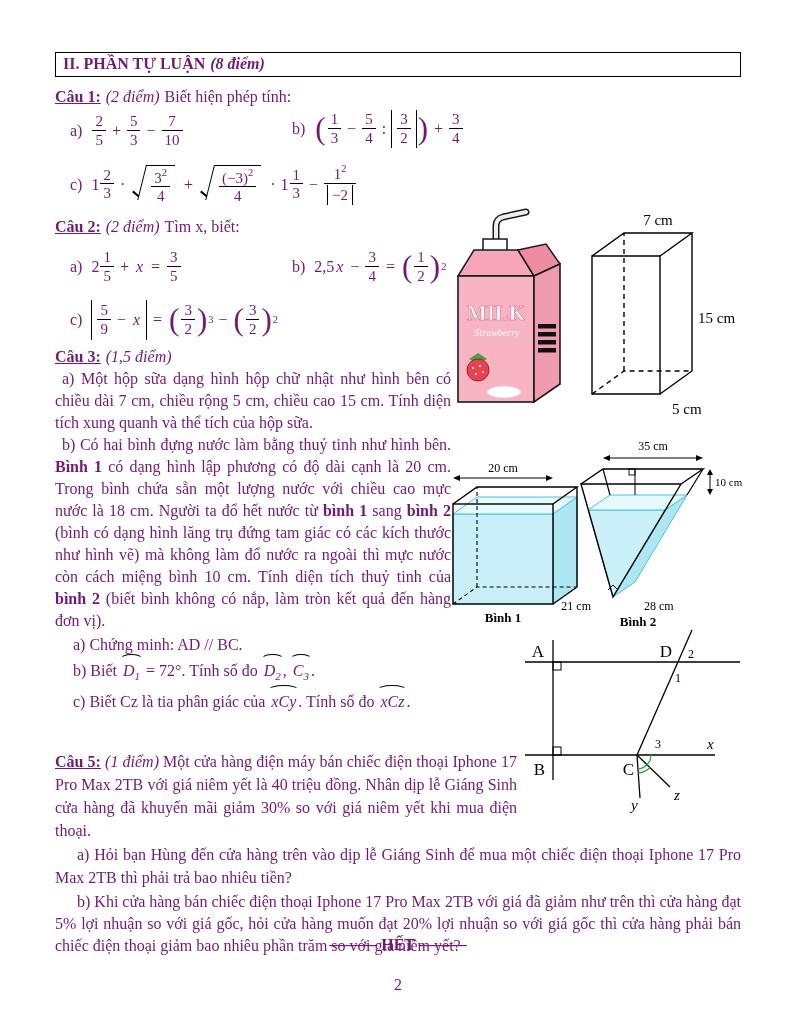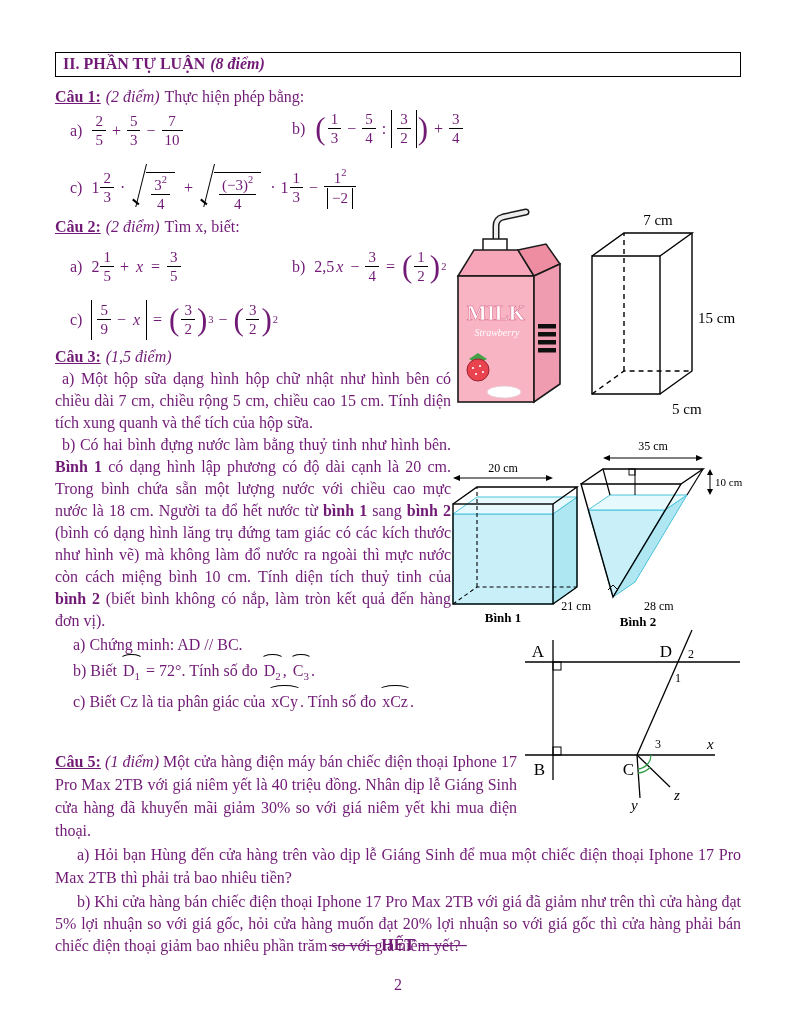--- a/index.html
+++ b/index.html
@@ -25,41 +25,41 @@
   .frac { display:inline-block; vertical-align:middle; text-align:center; font-size:15px; margin:0 1px; }
   .frac .fn { display:block; padding:0 3px; line-height:1.05; }
   .frac .fd { display:block; border-top:1.3px solid #000; padding:1px 3px 0; line-height:1.1; }
   .grp { display:inline-flex; align-items:center; }
   .bp { font-size:31px; font-weight:400; line-height:0; vertical-align:middle; padding:0 1px; }
   sup.e { font-size:10.5px; position:relative; top:-1px; }
   sub.s { font-size:11px; }
   .absv { display:inline-block; vertical-align:middle; border-left:1.3px solid #000; border-right:1.3px solid #000; padding:2px 4px; }
   .absrow { display:inline-flex; align-items:center; border-left:1.3px solid #000; border-right:1.3px solid #000; padding:3px 4px; }
   .sqrt { position:relative; display:inline-block; vertical-align:middle; padding:0 2px 0 14px; margin:0 2px; }
-  .sqrt .rad { display:inline-block; border-top:1.5px solid #000; padding:2px 4px 0;margin-top:8px; }
+  .sqrt .rad { display:inline-block; border-top:1.5px solid #000; padding:2px 4px 0; }
   .sqrt::before { content:""; position:absolute; left:5px; top:0; height:calc(100% - 5px); width:9px;
                   border-right:1.5px solid #000; transform:skewX(-14deg); transform-origin:top; }
   .sqrt::after  { content:""; position:absolute; left:0; bottom:10px; width:8px; height:1.5px;
                   background:#000; transform:rotate(40deg); }
-  .anghat { position:relative; display:inline-block; padding:2px 2px 0; }
+  .anghat { position:relative; display:inline-block; padding:2px 2px 0;font-style:italic; }
   .anghat::before { content:""; position:absolute; top:-3px; left:-1px; right:-1px; height:8px;
                     border:1.4px solid; border-color:#000 transparent transparent transparent; border-radius:50%; }
   svg text { font-family:"Liberation Serif", serif; }
 </style>
 </head>
 <body>
 
 <div class="page">
 
   <div class="abs hbox" style="left:55px; top:52px; width:686px;">
     <span>II. PHẦN TỰ LUẬN</span><span class="pts">(8 điểm)</span>
   </div>
 
   <div class="abs" style="left:55px; top:88px;">
-    <span class="qlabel">Câu 1:</span><span class="pts sp">(2 điểm)</span><span class="sp">Thực hiện phép bằng:</span>
+    <span class="qlabel">Câu 1:</span><span class="pts sp">(2 điểm)</span><span class="sp">Biết hiện phép tính:</span>
   </div>
 
   <div class="abs" style="left:55px; top:108px; width:686px; height:48px;">
     <div class="formula abs" style="left:15px; top:6px;">
       <span class="lab">a)</span>
       <span class="frac">
           <span class="fn">2</span>
           <span class="fd">5</span>
         </span>
       <span class="op">+</span>

